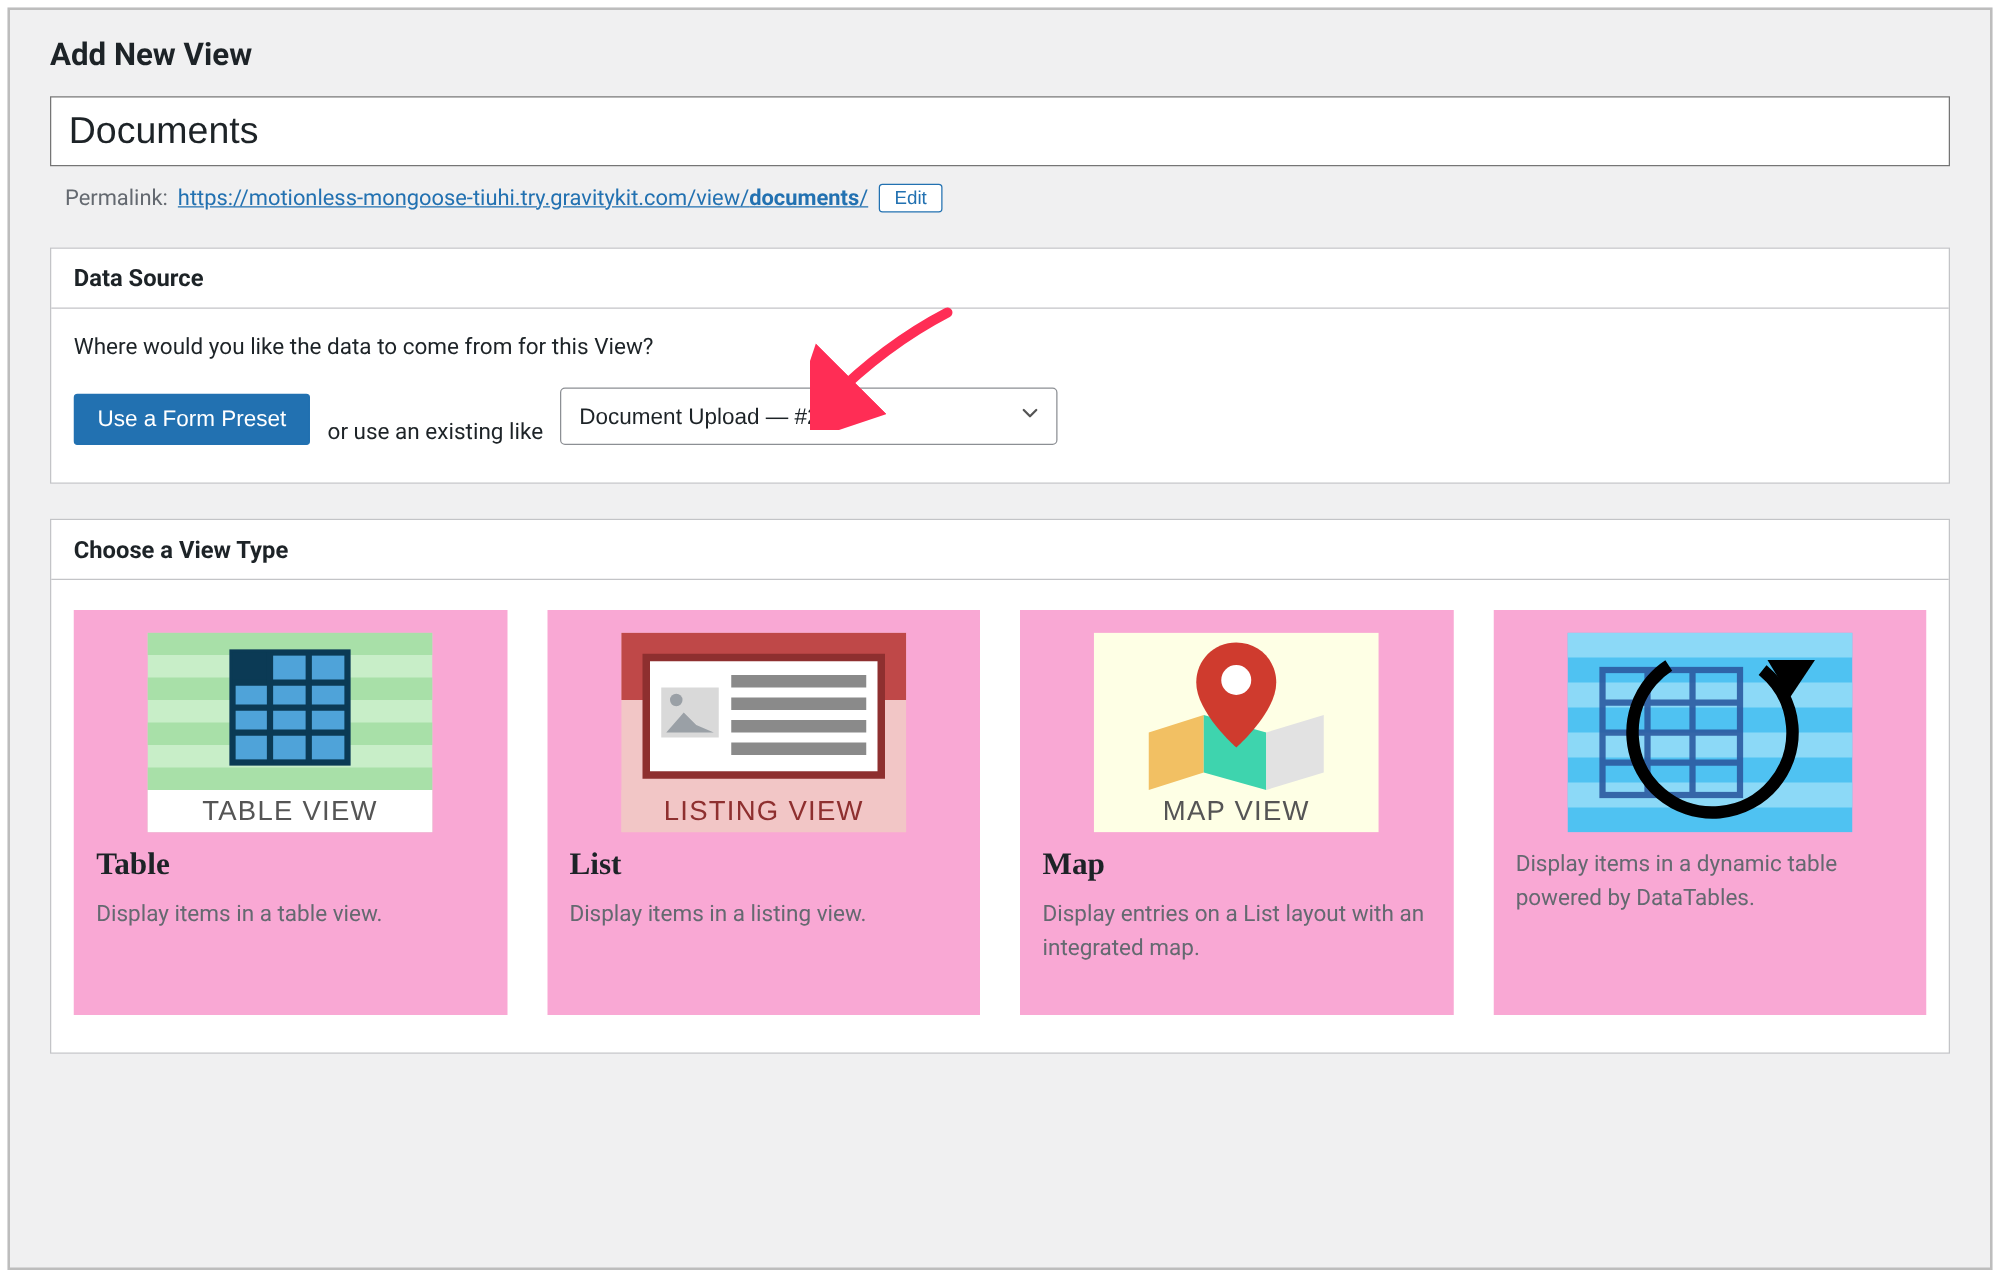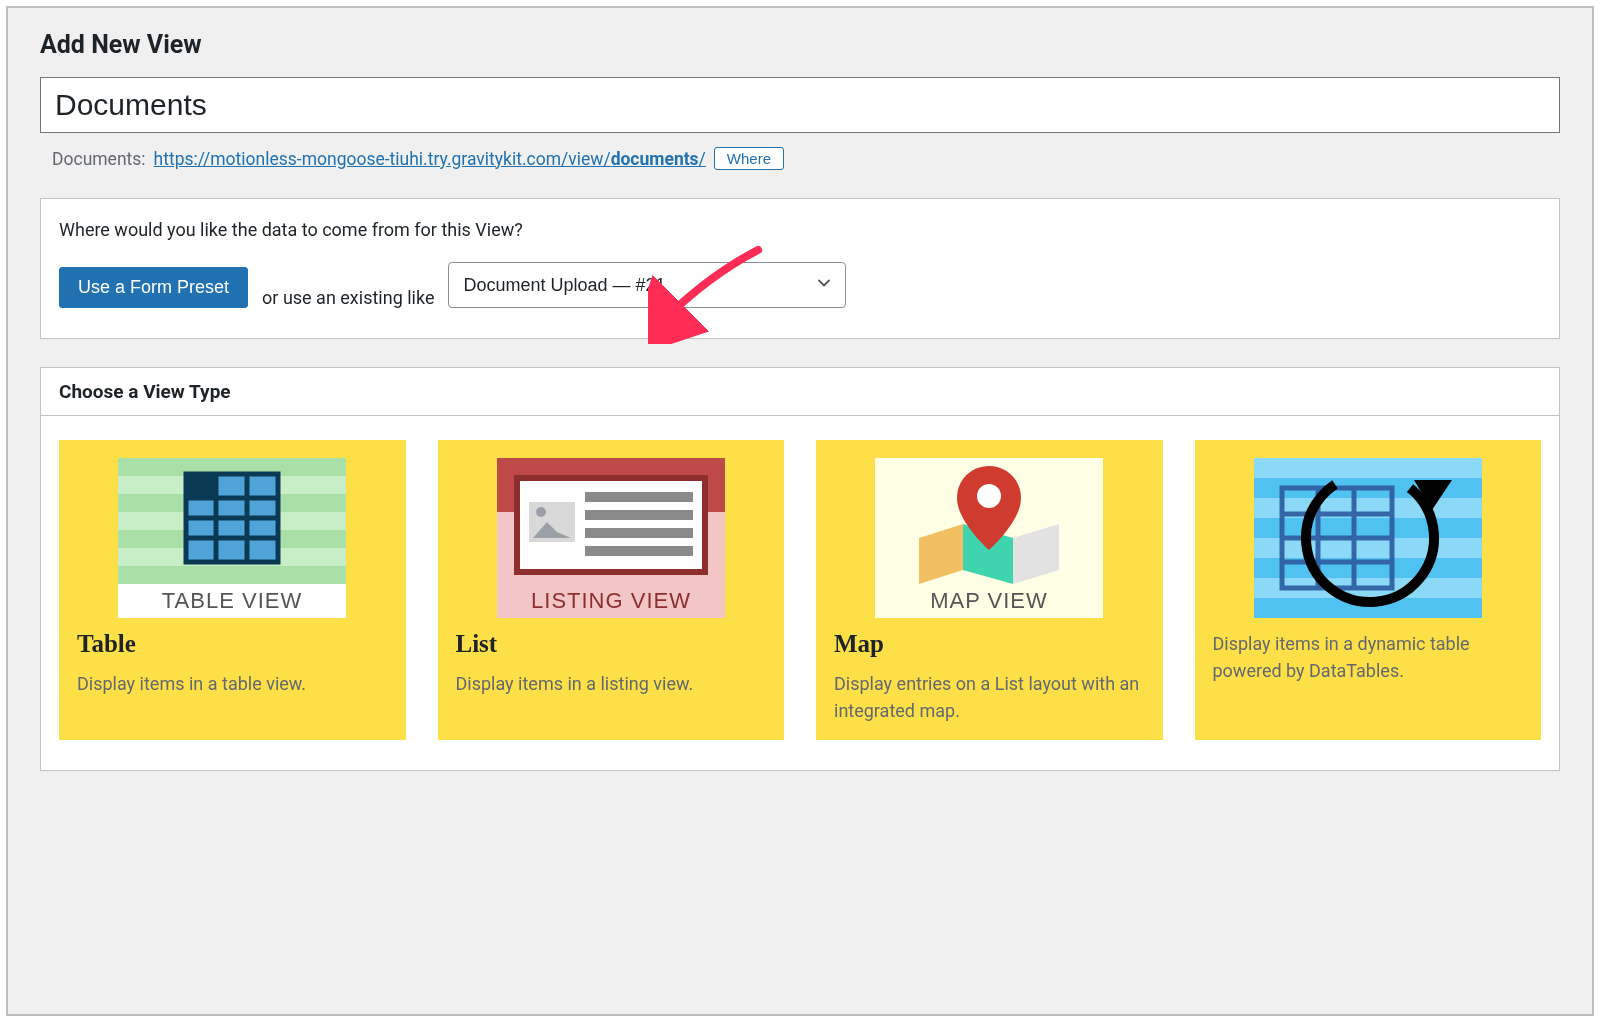--- a/index.html
+++ b/index.html
@@ -124,22 +124,22 @@
     color: #555;
   }
   
   .view-grid {
     display: grid;
     grid-template-columns: repeat(4, 1fr);
     gap: 32px;
     margin-top: 4px;
   }
   .view-card {
-    background: #fde047;
-    padding: 18px 18px 16px;
+    background: #f9a8d4;
+    padding: 18px 18px 40px;
     cursor: pointer;
   }
   .view-card .thumb {
     height: 160px;
     display: flex;
     align-items: center;
     justify-content: center;
     overflow: hidden;
   }
   .view-card h3 {
@@ -166,27 +166,28 @@
 </head>
 <body>
 
 <div class="outer">
 
   <h1 class="page-title">Add New View</h1>
 
   <input type="text" class="title-input" value="Documents" style="">
 
   <div class="permalink-row">
-    <span>Documents:</span>
+    <span>Permalink:</span>
     <a href="#"><span>https://motionless-mongoose-tiuhi.try.gravitykit.com/view/</span><b>documents</b><span>/</span></a>
-    <button class="edit-btn">Where</button>
+    <button class="edit-btn">Edit</button>
   </div>
 
   
   <div class="panel">
+    <div class="panel-header">Data Source</div>
     <div class="panel-body">
       <div class="ds-prompt">Where would you like the data to come from for this View?</div>
       <div class="ds-controls">
         <button class="btn-primary">Use a Form Preset</button>
         <span class="or-text">or use an existing like</span>
         <div class="form-select">
           <select>
             <option>Document Upload — #21</option>
           </select>
           <span class="chev">

